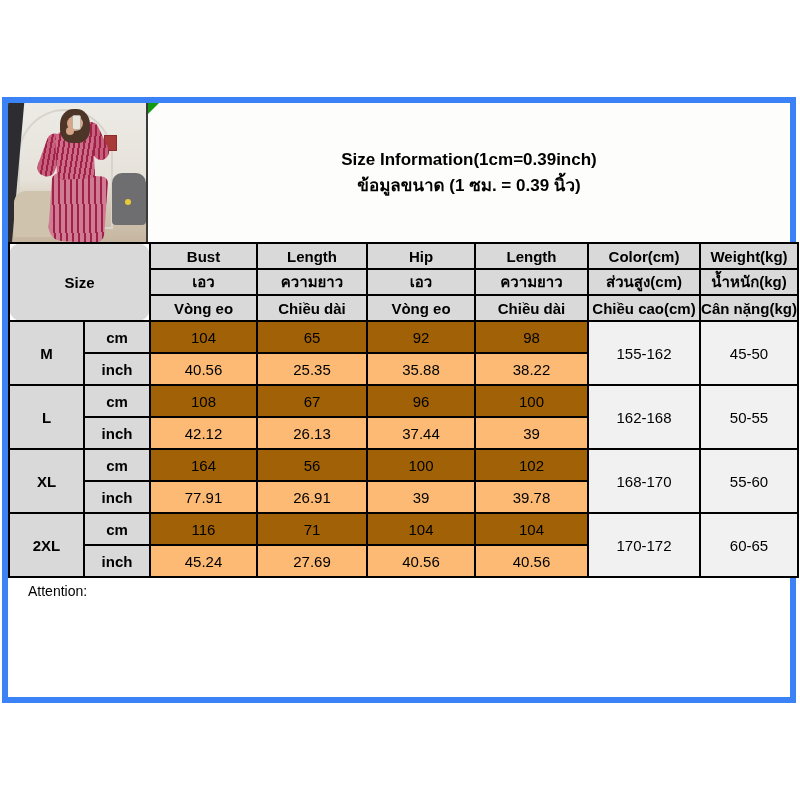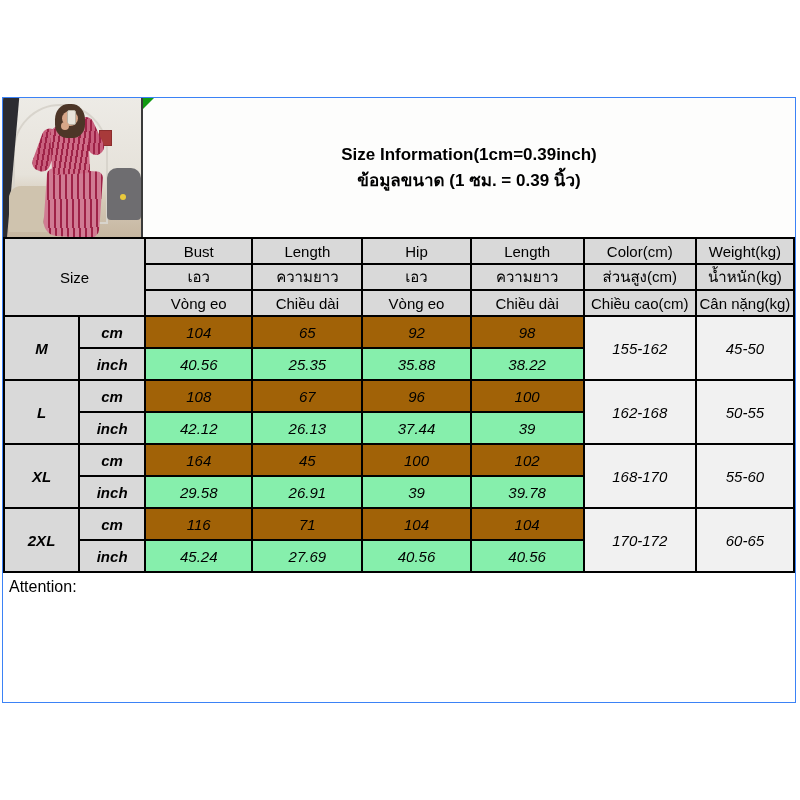--- a/index.html
+++ b/index.html
@@ -1,21 +1,21 @@
 <!DOCTYPE html>
 <html><head>
 <meta charset="utf-8">
 <style>
   * { margin:0; padding:0; box-sizing:border-box; }
   html,body { width:800px; height:800px; background:#ffffff; }
   body { font-family:"Liberation Sans","DejaVu Sans",sans-serif; color:#000; }
   .canvas { position:relative; width:800px; height:800px; background:#fff; overflow:hidden; }
   .content {
     position:absolute; left:2px; top:97px; width:794px; height:606px;
-    border:1px solid #3b82f6; background:#fff;
+    border:6px solid #3b82f6; background:#fff;
     display:flex; flex-direction:column;
   }
 
   
   .hero { height:139px; display:flex; flex-shrink:0; }
   .photo {
     position:relative; width:140px; height:100%; flex-shrink:0;
     border-right:2px solid #3a3a3a; overflow:hidden;
     background:linear-gradient(180deg,#edebe6 0%,#e6e2da 55%,#d3c8b6 75%,#c6b6a0 100%);
   }
@@ -55,31 +55,31 @@
   .title-panel { position:relative; flex:1; display:flex; flex-direction:column;
     justify-content:center; align-items:center; background:#fdfdfc; }
   .title-line { font-weight:bold; font-size:17px; line-height:26px; color:#000; }
   .corner-marker { position:absolute; left:0; top:0; width:0; height:0;
     border-top:11px solid #129a12; border-right:11px solid transparent; }
 
   
   table.size-table { width:100%; border-collapse:collapse; table-layout:fixed; flex-shrink:0; }
   table.size-table td { border:2px solid #000; text-align:center; vertical-align:middle;
     font-size:15px; overflow:hidden; white-space:nowrap; }
-  tr.hdr td { height:26px; background:#d9d9d9; font-weight:normal; }
-  tr.datarow td { height:32px;font-style:italic; }
-  td.size-head { background:#d9d9d9; font-weight:bold; font-size:30px; }
+  tr.hdr td { height:26px; background:#d9d9d9; font-weight:bold; }
+  tr.datarow td { height:32px; }
+  td.size-head { background:#d9d9d9; font-weight:bold; font-size:30px;border-radius:13px; }
   td.size-label { background:#d9d9d9; font-weight:bold; font-size:16px; }
   td.unit-label { background:#d9d9d9; font-weight:bold; }
   td.val-cm { background:#a16207; }
-  td.val-inch { background:#86efac; }
+  td.val-inch { background:#fdba74; }
   td.range { background:#f1f1f1; }
 
   
-  .attention { flex:1; padding:3px 6px 0 6px; font-size:16px; line-height:21.5px; }
+  .attention { flex:1; padding:3px 6px 0 20px; font-size:14px; line-height:21.5px; }
   .attention .just { text-align:justify; }
 </style>
 </head>
 <body>
 
 <div class="canvas">
   <div class="content">
 
     <div class="hero">
       <div class="photo">
@@ -176,29 +176,29 @@
           <td class="val-inch">42.12</td>
           <td class="val-inch">26.13</td>
           <td class="val-inch">37.44</td>
           <td class="val-inch">39</td>
         </tr>
 
         <tr class="datarow">
           <td class="size-label" rowspan="2">XL</td>
           <td class="unit-label">cm</td>
           <td class="val-cm">164</td>
-          <td class="val-cm">45</td>
+          <td class="val-cm">56</td>
           <td class="val-cm">100</td>
           <td class="val-cm">102</td>
           <td class="range" rowspan="2">168-170</td>
           <td class="range" rowspan="2">55-60</td>
         </tr>
         <tr class="datarow">
           <td class="unit-label">inch</td>
-          <td class="val-inch">29.58</td>
+          <td class="val-inch">77.91</td>
           <td class="val-inch">26.91</td>
           <td class="val-inch">39</td>
           <td class="val-inch">39.78</td>
         </tr>
 
         <tr class="datarow">
           <td class="size-label" rowspan="2">2XL</td>
           <td class="unit-label">cm</td>
           <td class="val-cm">116</td>
           <td class="val-cm">71</td>

